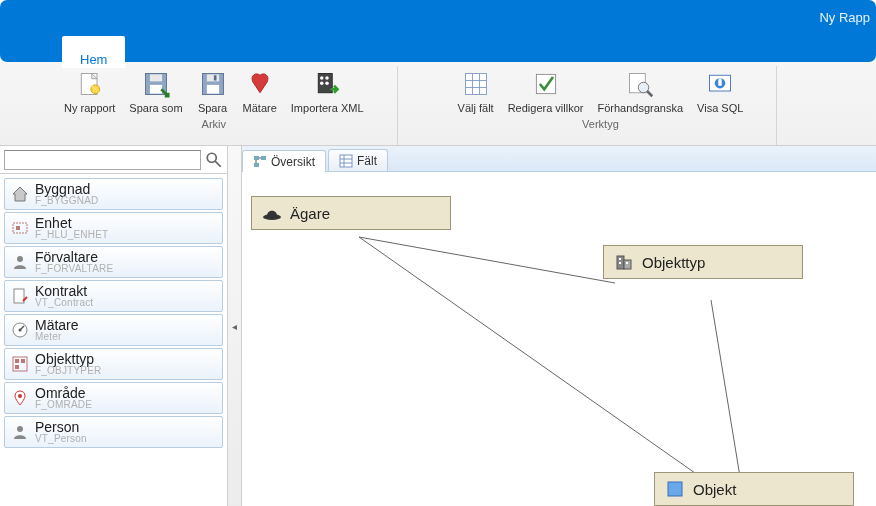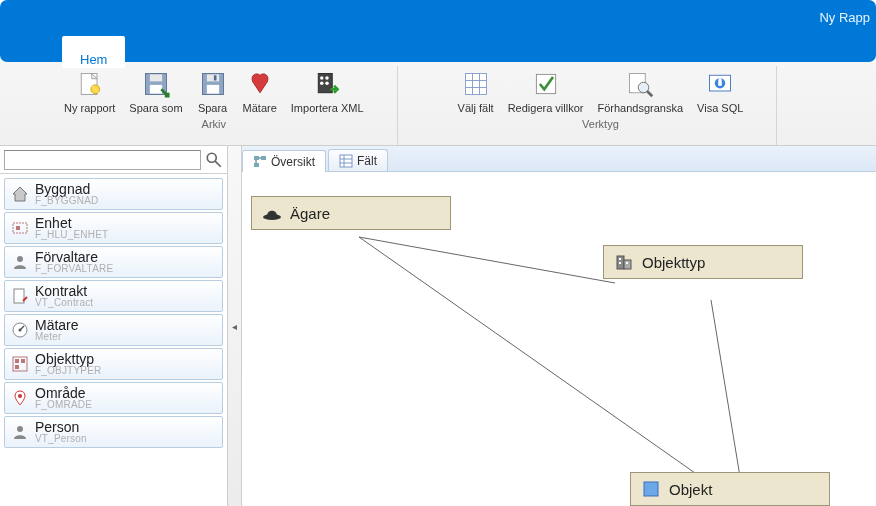--- a/index.html
+++ b/index.html
@@ -512,21 +512,21 @@
             <svg viewBox="0 0 20 20">
               <rect x="3" y="4" width="7" height="13" fill="#888" stroke="#555"></rect>
               <rect x="10" y="8" width="7" height="9" fill="#aaa" stroke="#555"></rect>
               <rect x="5" y="6" width="2" height="2" fill="#fff"></rect>
               <rect x="5" y="10" width="2" height="2" fill="#fff"></rect>
               <rect x="12" y="10" width="2" height="2" fill="#fff"></rect>
             </svg>
           </span>
         <span>Objekttyp</span>
       </div>
-      <div class="node" style="left:388px; top:300px;">
+      <div class="node" style="left:412px; top:300px;">
         <span class="nicon">
             <svg viewBox="0 0 20 20">
               <rect x="3" y="3" width="14" height="14" fill="#6aa8e8" stroke="#3a6dbb"></rect>
             </svg>
           </span>
         <span>Objekt</span>
       </div>
     </div>
   </div>
 </div>

